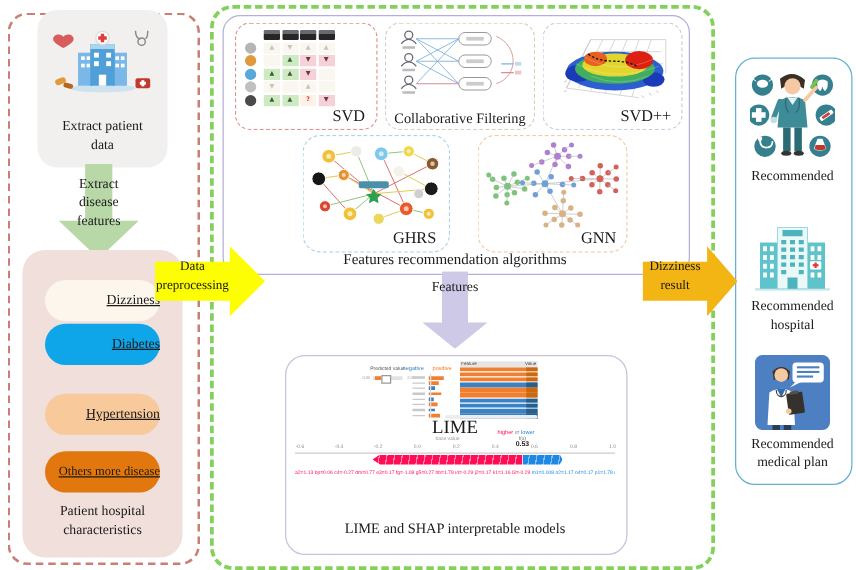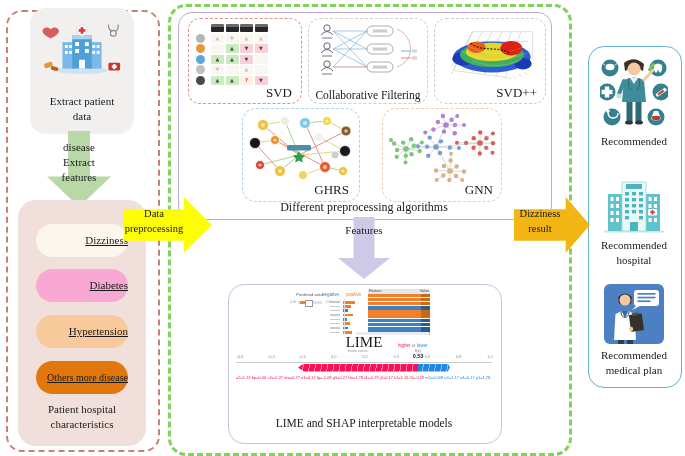--- a/index.html
+++ b/index.html
@@ -96,29 +96,29 @@
     <rect x="76.5" y="45.8" width="5" height="2.4" fill="#fff"></rect>
   </svg>
   <div class="abs ctr ser" style="left:30px;top:94px;width:104px;font-size:11px;line-height:15px;">
     <div>Extract patient</div>
     <div>data</div>
   </div>
 
   <div class="abs" style="left:47px;top:131px;width:64px;height:76px;background:#b9d8a7;
        clip-path:polygon(33% 0,67% 0,67% 60%,100% 60%,50% 100%,0 60%,33% 60%);"></div>
   <div class="abs ctr ser" style="left:29px;top:140px;width:100px;font-size:11px;line-height:15px;z-index:3;">
+    <div>Extract</div>
     <div>disease</div>
-    <div>Extract</div>
     <div>features</div>
   </div>
 
   <div class="abs disease-card"></div>
   <div id="disease-pills">
       <div class="abs pill ser" style="top: 224px; background: rgb(253, 246, 236);">Dizziness</div>
-      <div class="abs pill ser" style="top: 269px; background: #f9a8d4;">Diabetes</div>
+      <div class="abs pill ser" style="top: 259px; background: #0ea5e9;">Diabetes</div>
       <div class="abs pill ser" style="top: 315px; background: rgb(248, 201, 155);">Hypertension</div>
       <div class="abs pill ser" style="top: 361px; background: rgb(226, 119, 13); font-size: 10px;">Others more disease</div>
     </div>
   <div class="abs ctr ser" style="left:18px;top:402px;width:128px;font-size:11px;line-height:15px;">
     <div>Patient hospital</div>
     <div>characteristics</div>
   </div>
 
   <div class="abs arrow-right-yellow" style="left:124px;top:197px;width:88px;height:56px;background:#fdfd04;z-index:5;"></div>
   <div class="abs ser arrow-txt" style="left:122px;top:206px;width:64px;">
@@ -406,21 +406,21 @@
         <circle cx="70.96077984327933" cy="35.00695397412576" r="2" fill="#6f9fd8"></circle>
         <line x1="48" y1="34" x2="52.03734507088443" y2="40.03271602911702" stroke="#bdbdbd" stroke-width="0.6"></line>
         <circle cx="52.03734507088443" cy="40.03271602911702" r="2.2" fill="#6f9fd8"></circle>
         <line x1="48" y1="34" x2="40.304187693582556" y2="42.77129642819244" stroke="#bdbdbd" stroke-width="0.6"></line>
         <circle cx="40.304187693582556" cy="42.77129642819244" r="2.2" fill="#6f9fd8"></circle>
         <circle cx="48" cy="34" r="2.8" fill="#6f9fd8"></circle>
       </svg>
     <div class="algo-label ser" style="right:8px;bottom:3px;">GNN</div>
   </div>
 
-  <div class="abs ctr ser" style="left:178px;top:200px;width:372px;font-size:12px;">Different preprocessing algorithms</div>
+  <div class="abs ctr ser" style="left:178px;top:200px;width:372px;font-size:12px;">Features recommendation algorithms</div>
 
   <div class="abs" style="left:338px;top:217px;width:52px;height:62px;background:#cdc9e6;z-index:2;
        clip-path:polygon(30% 0,70% 0,70% 66%,100% 66%,50% 100%,0 66%,30% 66%);"></div>
   <div class="abs ctr ser" style="left:319px;top:223px;width:90px;font-size:11px;line-height:14px;z-index:3;">
     <div>Features</div>
   </div>
 
   <div class="abs interp-box"></div>
 
   <div class="abs tiny ctr" style="left:288px;top:292px;width:44px;font-size:4px;color:#555;">Predicted value</div>

